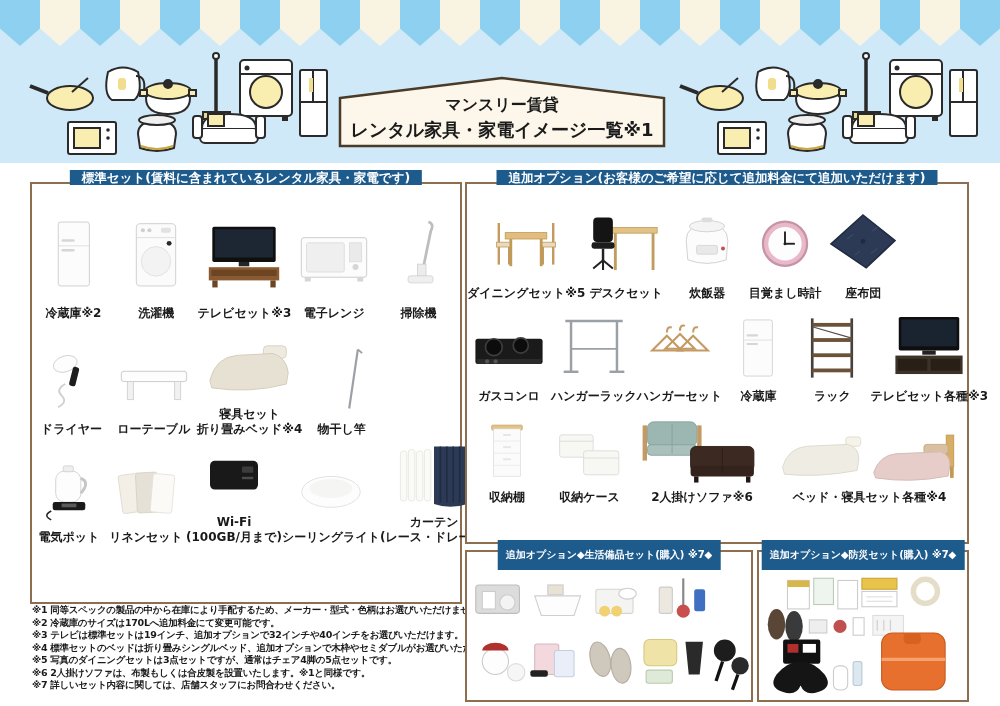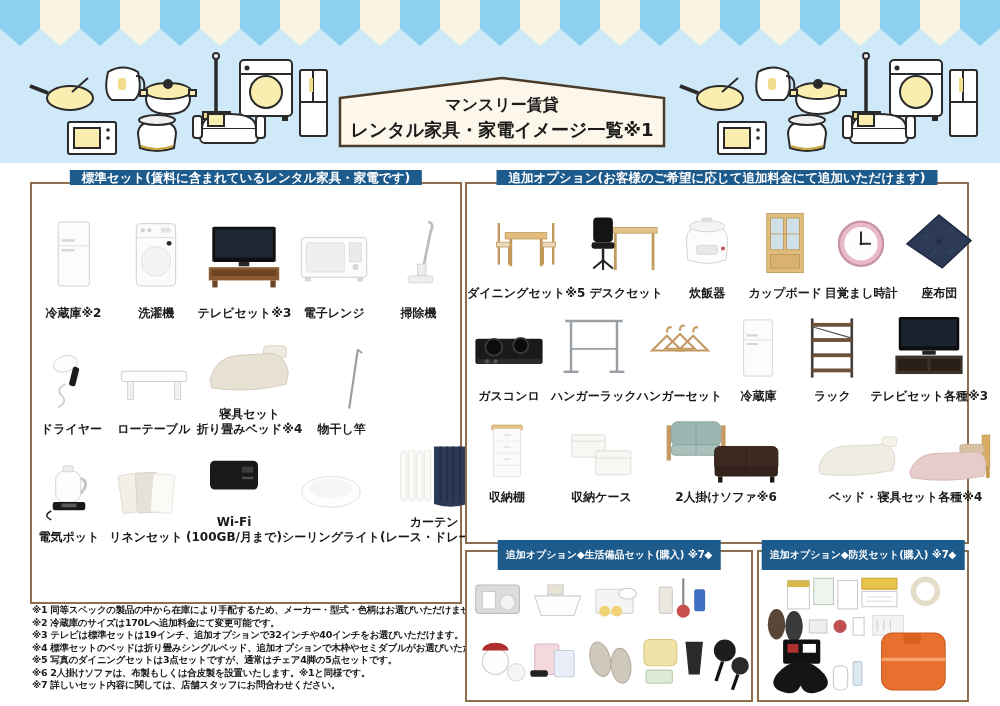--- a/index.html
+++ b/index.html
@@ -20,21 +20,21 @@
   
   .panel{position:absolute;background:#fff;border:2px solid #8d6f4f;}
   .panel-std{left:30px;top:182px;width:428px;height:418px;}
   .panel-opt{left:465px;top:182px;width:500px;height:358px;}
   .panel-header{position:absolute;top:-14px;left:50%;transform:translateX(-50%);
                 background:#1e5b8d;color:#fff;font-weight:700;font-size:12.5px;
                 padding:0 12px;white-space:nowrap;line-height:1.2;}
   .rowgrid{display:grid;width:100%;}
   .cols5{grid-template-columns:repeat(5,1fr);}
   .cols6{grid-template-columns:repeat(6,1fr);}
-  .cols-r3{grid-template-columns:16% 17% 28% 39%;gap:12px;}
+  .cols-r3{grid-template-columns:16% 17% 28% 39%;}
   .cell{display:flex;flex-direction:column;align-items:center;justify-content:flex-end;}
   .photo{width:100%;display:flex;align-items:flex-end;justify-content:center;}
   .photo svg{display:block;}
   .label{font-size:12px;font-weight:700;text-align:center;line-height:1.25;white-space:nowrap;}
   .label span{display:block;}
   .panel-std .inner{padding-top:18px;display:flex;flex-direction:column;}
   .panel-opt .inner{padding-top:16px;display:flex;flex-direction:column;gap:6px;justify-content:flex-end;}
   
   .footnotes{position:absolute;left:32px;top:604px;width:440px;}
   .footnote{font-size:9.5px;font-weight:700;line-height:1.32;white-space:nowrap;letter-spacing:-0.3px;}
@@ -459,34 +459,20 @@
             <svg width="80" height="86" viewBox="0 0 100 90">
               <path d="M24 42 q0 -20 26 -20 q26 0 26 20 l-2 24 q-24 9 -48 0 Z" fill="#fcfcfc" stroke="#c6c6c6"></path>
               <ellipse cx="50" cy="24" rx="22" ry="7" fill="#f4f4f4" stroke="#cccccc"></ellipse>
               <rect x="43" y="13" width="14" height="6" rx="3" fill="#dddddd"></rect>
               <rect x="37" y="48" width="26" height="11" rx="2" fill="#e9e9e9" stroke="#d2d2d2"></rect>
               <circle cx="70" cy="52" r="2.5" fill="#c05050"></circle>
             </svg>
           </div>
           <div class="label">
               <span>炊飯器</span>
-            </div>
-        </div>
-        <div class="cell">
-          <div class="photo">
-            <svg width="76" height="86" viewBox="0 0 100 90">
-              <rect x="26" y="6" width="48" height="78" fill="#e0bd7e" stroke="#b8924f"></rect>
-              <rect x="31" y="12" width="17" height="42" fill="#cfe0e8" stroke="#b8924f"></rect>
-              <rect x="52" y="12" width="17" height="42" fill="#cfe0e8" stroke="#b8924f"></rect>
-              <line x1="31" y1="33" x2="69" y2="33" stroke="#b8924f"></line>
-              <rect x="31" y="60" width="38" height="18" fill="#d8b26e" stroke="#b8924f"></rect>
-            </svg>
-          </div>
-          <div class="label">
-              <span>カップボード</span>
             </div>
         </div>
         <div class="cell">
           <div class="photo">
             <svg width="76" height="86" viewBox="0 0 100 90">
               <circle cx="50" cy="46" r="29" fill="#e9b9c9" stroke="#c793a9" stroke-width="3"></circle>
               <circle cx="50" cy="46" r="22" fill="#fdfdfd"></circle>
               <line x1="50" y1="46" x2="50" y2="30" stroke="#222" stroke-width="2.5"></line>
               <line x1="50" y1="46" x2="63" y2="46" stroke="#222" stroke-width="2.5"></line>
               <circle cx="50" cy="46" r="2" fill="#222"></circle>

